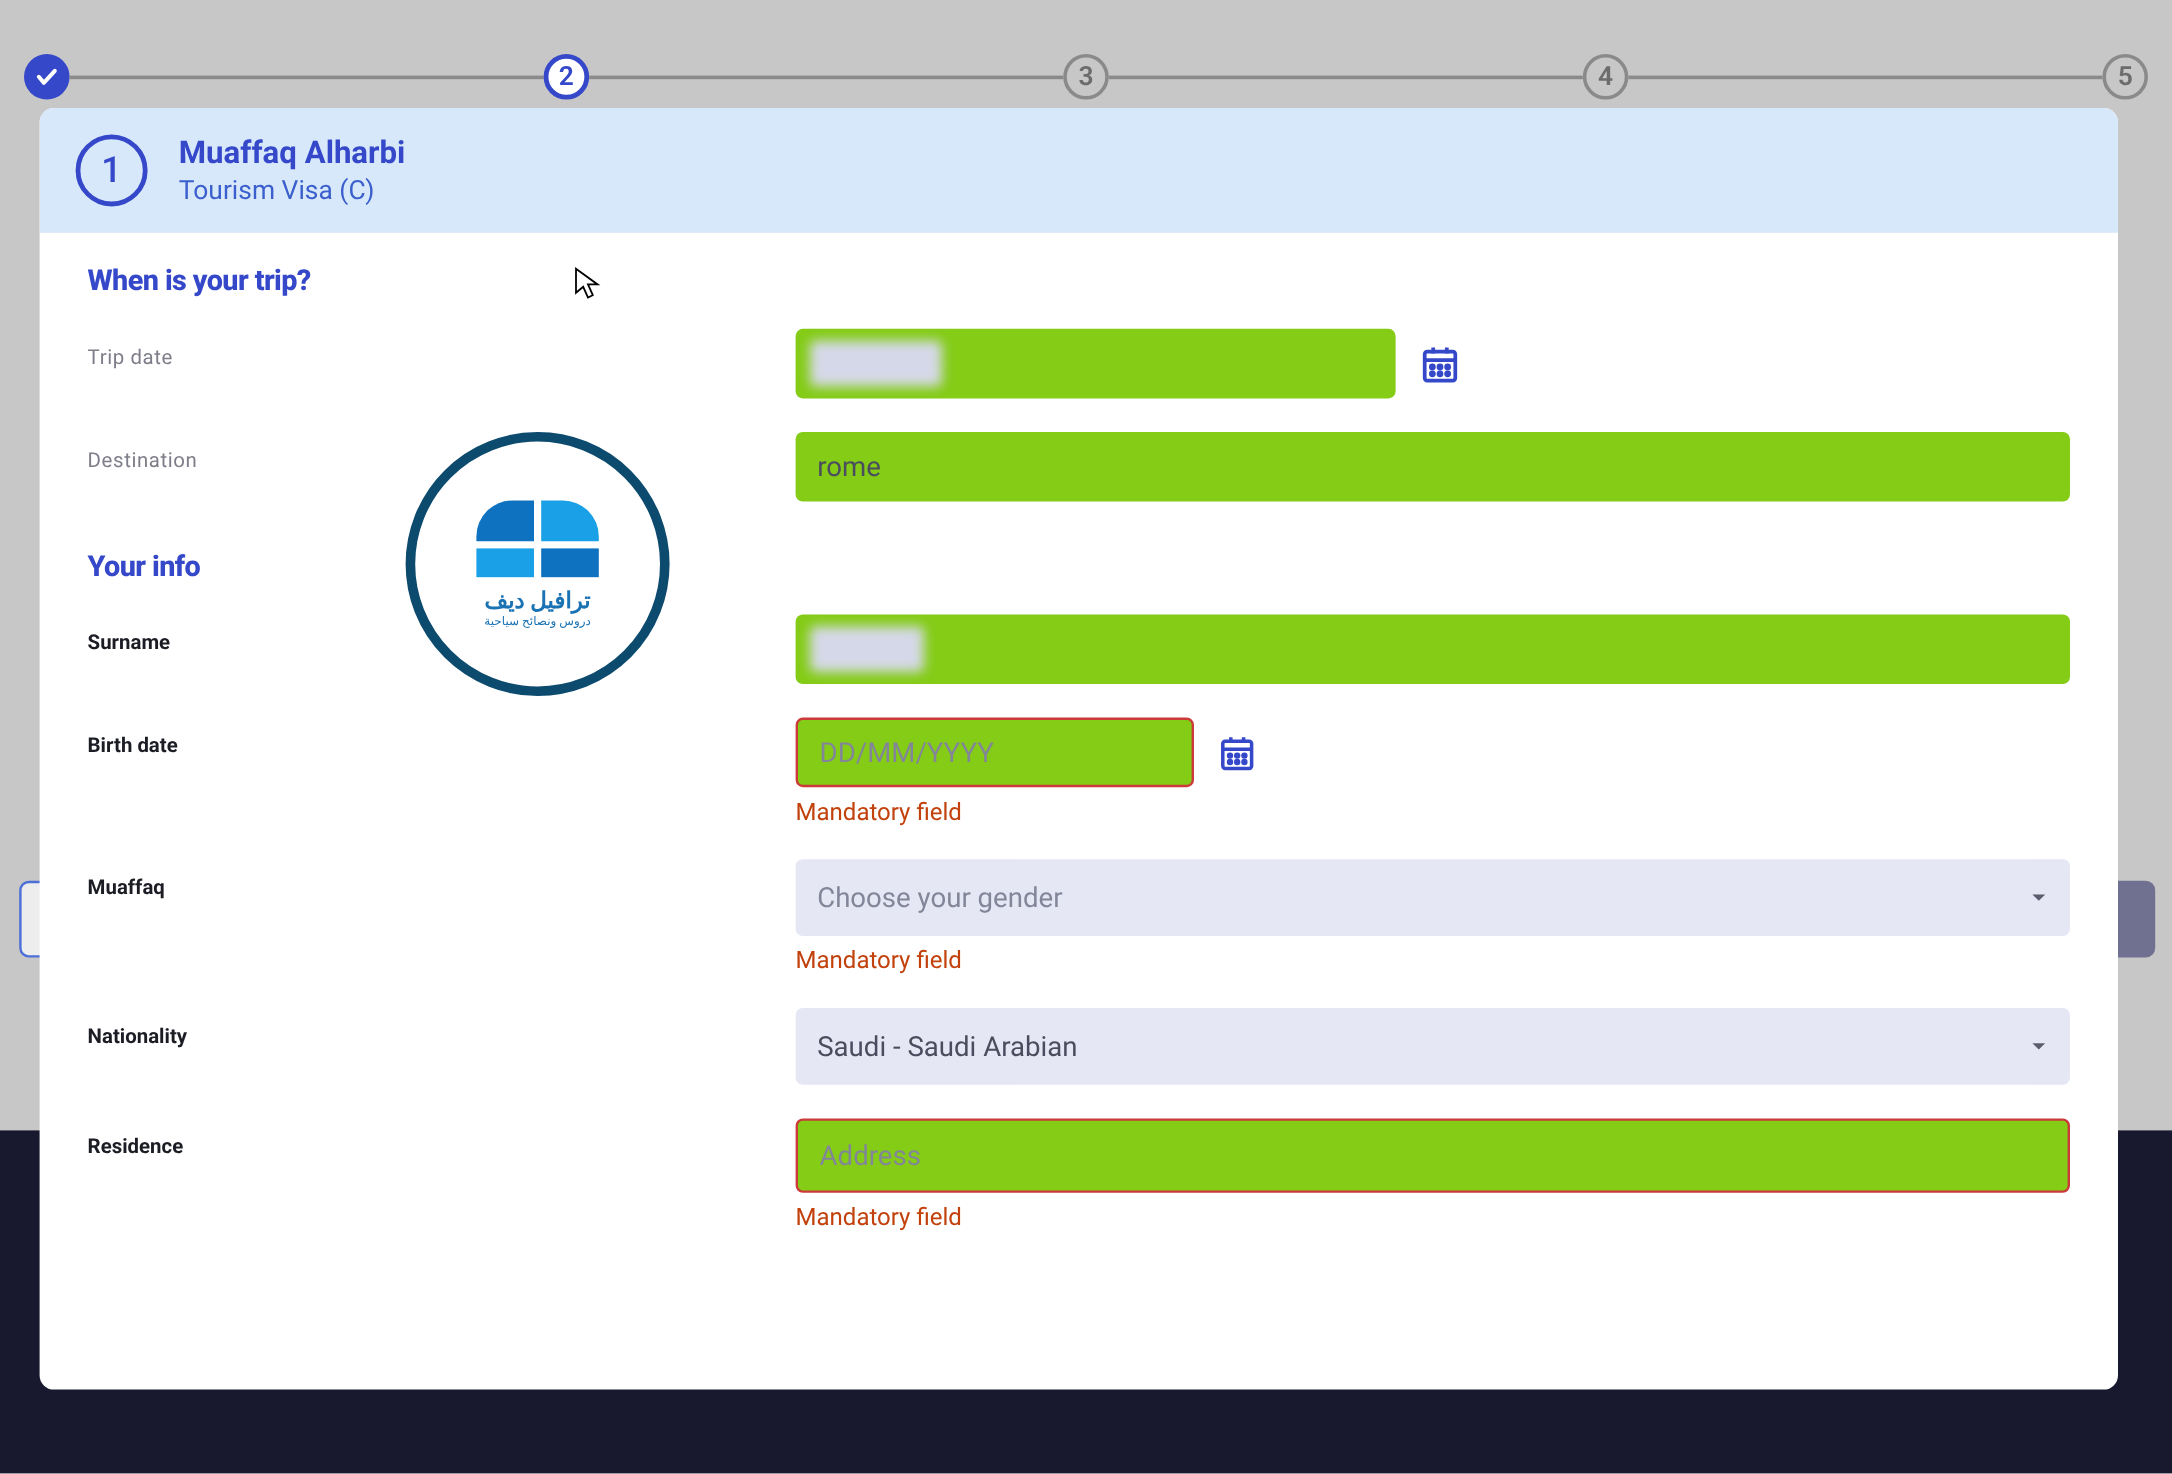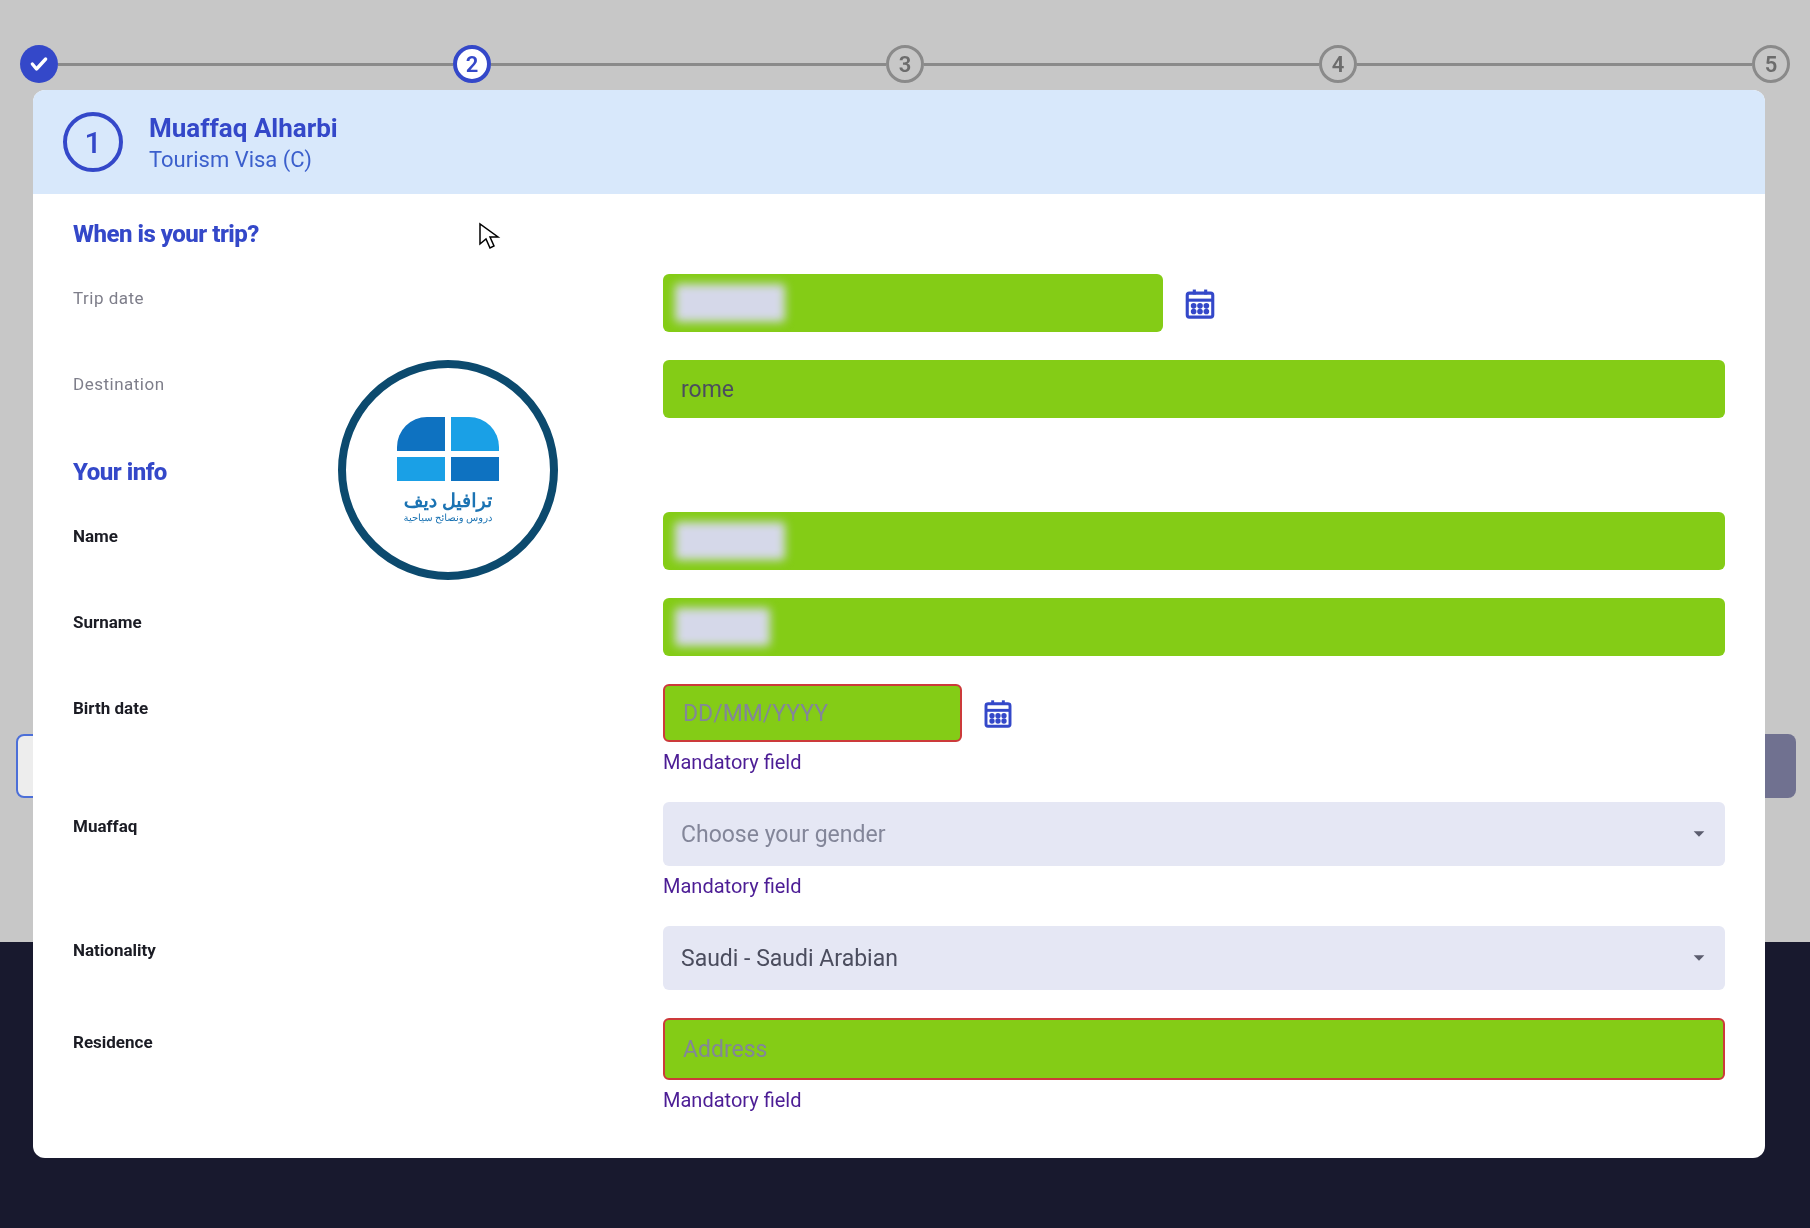--- a/index.html
+++ b/index.html
@@ -191,21 +191,21 @@
   align-items: center;
   gap: 20px;
 }
 
 .input-date {
   width: 500px;
   flex: none;
 }
 
 .input-bd {
-  width: 299px;
+  width: 332px;
   flex: none;
 }
 
 .input-error {
   border: 2px solid #cc3a3a;
 }
 
 .select-box {
   height: 64px;
   background: #e5e7f4;
@@ -229,21 +229,21 @@
   right: 18px;
   top: 50%;
   transform: translateY(-50%);
   pointer-events: none;
   color: #5b5d6e;
 }
 
 .select-placeholder { color: #838699; }
 
 .error-msg {
-  color: #4c1d95;
+  color: #c2410c;
   font-size: 20px;
   margin-top: 8px;
 }
 
 .cal-icon {
   color: #3448c9;
   flex-shrink: 0;
 }
 
 .watermark {
@@ -396,28 +396,20 @@
 
     <div class="field-row">
       <div class="field-label">Destination</div>
       <div class="field-ctrl">
         <input class="input-box" value="rome" style="">
       </div>
     </div>
 
     <h2 class="section-title" style="margin-top:40px">Your info</h2>
 
-    <div class="field-row">
-      <div class="field-label strong">Name</div>
-      <div class="field-ctrl">
-        <div class="input-box input-blur">
-          <div class="blur-strip"></div>
-        </div>
-      </div>
-    </div>
 
     <div class="field-row">
       <div class="field-label strong">Surname</div>
       <div class="field-ctrl">
         <div class="input-box input-blur">
           <div class="blur-strip" style="width:95px"></div>
         </div>
       </div>
     </div>
 

